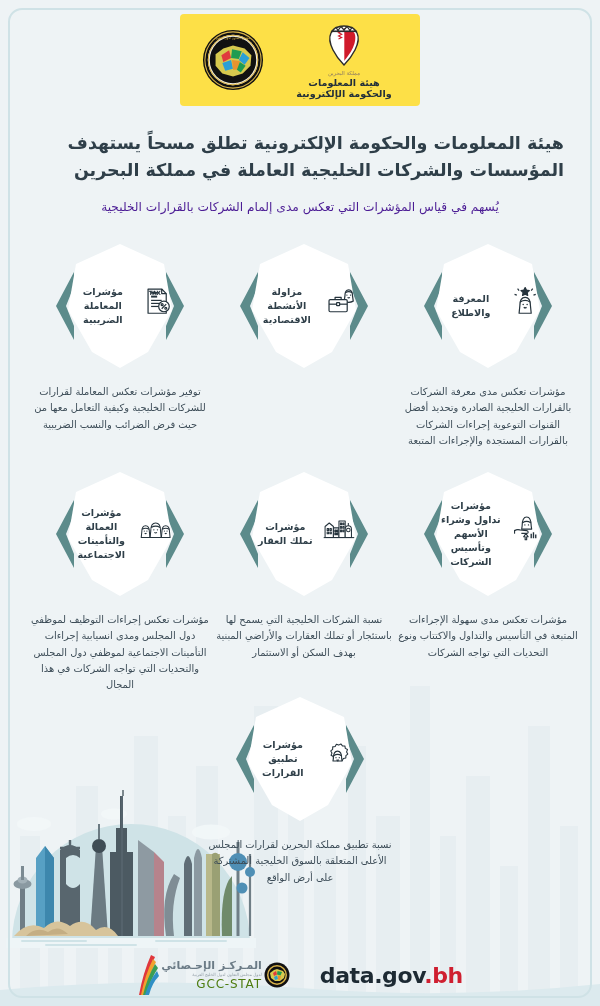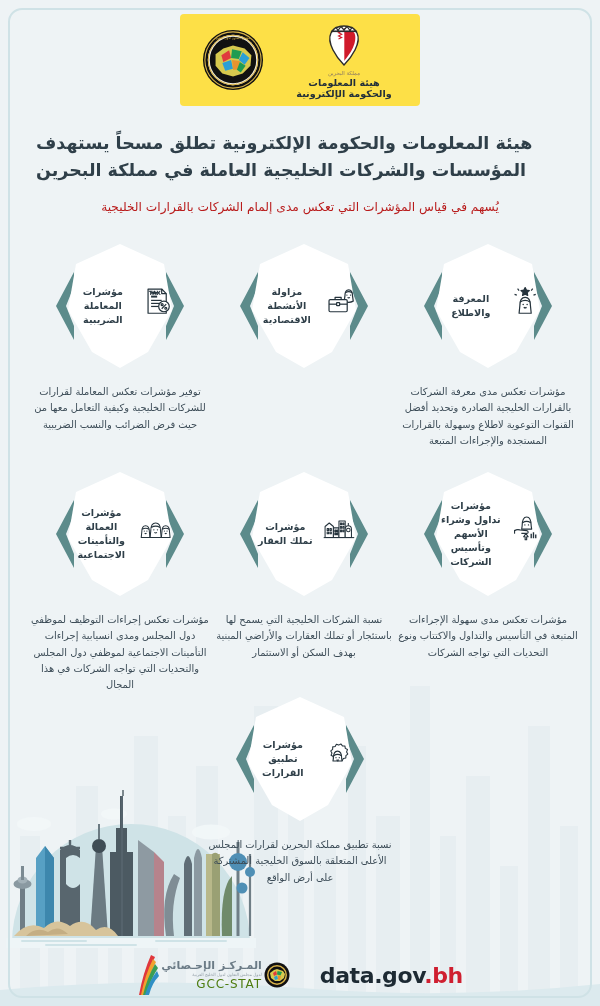--- a/index.html
+++ b/index.html
@@ -49,27 +49,27 @@
   }
   .iga-logo .l2 {
     font-size: 9.6px; color: #23303a; font-weight: 700; letter-spacing: .2px;
     margin-top: 1px;
   }
   .gcc-emblem { width: 62px; height: 62px; }
 
   
   .title {
     position: absolute; left: 36px; top: 130px; width: 528px;
-    text-align: left; color: #2f3f49;
+    text-align: right; color: #2f3f49;
     font-size: 17.5px; font-weight: 700; line-height: 1.52;
     z-index: 20;
   }
   .subtitle {
     position: absolute; left: 46px; top: 198px; width: 508px;
-    text-align: center; color: #b91c1c;
+    text-align: center; color: #4c1d95;
     font-size: 12.2px; font-weight: 400; line-height: 1.5;
     z-index: 20;
   }
 
   
   .card {
     position: absolute;
     z-index: 15;
     text-align: center;
   }
@@ -310,21 +310,21 @@
             <path d="M13.5 21 q6.5 -4 13 0"></path>
             <circle cx="17.4" cy="24.5" r="1" fill="#25333c" stroke="none"></circle>
             <circle cx="22.6" cy="24.5" r="1" fill="#25333c" stroke="none"></circle>
             <path d="M18.2 28 q1.8 1.8 3.6 0"></path>
           </g>
             </svg>
         </span>
         <div class="badge-label" style="white-space:pre-line;text-align:center;">المعرفة والاطلاع</div>
       </div>
     </div>
-    <div class="card-desc">مؤشرات تعكس مدى معرفة الشركات بالقرارات الخليجية الصادرة وتحديد أفضل القنوات التوعوية لاطلاع وسهولة بالقرارات المستجدة والإجراءات المتبعة</div>
+    <div class="card-desc">مؤشرات تعكس مدى معرفة الشركات بالقرارات الخليجية الصادرة وتحديد أفضل القنوات التوعوية إجراءات الشركات بالقرارات المستجدة والإجراءات المتبعة</div>
   </div>
 
   <div class="card" style="left:28px; top:470px; width:184px;">
     <div class="badge-wrap">
       <svg class="chev l" viewBox="0 0 26 72">
           <path d="M22 2 L4 36 L22 70 L22 56 L14 36 L22 16 Z" fill="#5c8b8b"></path>
         </svg>
       <svg class="chev r" viewBox="0 0 26 72">
           <path d="M4 2 L22 36 L4 70 L4 56 L12 36 L4 16 Z" fill="#5c8b8b"></path>
         </svg>

